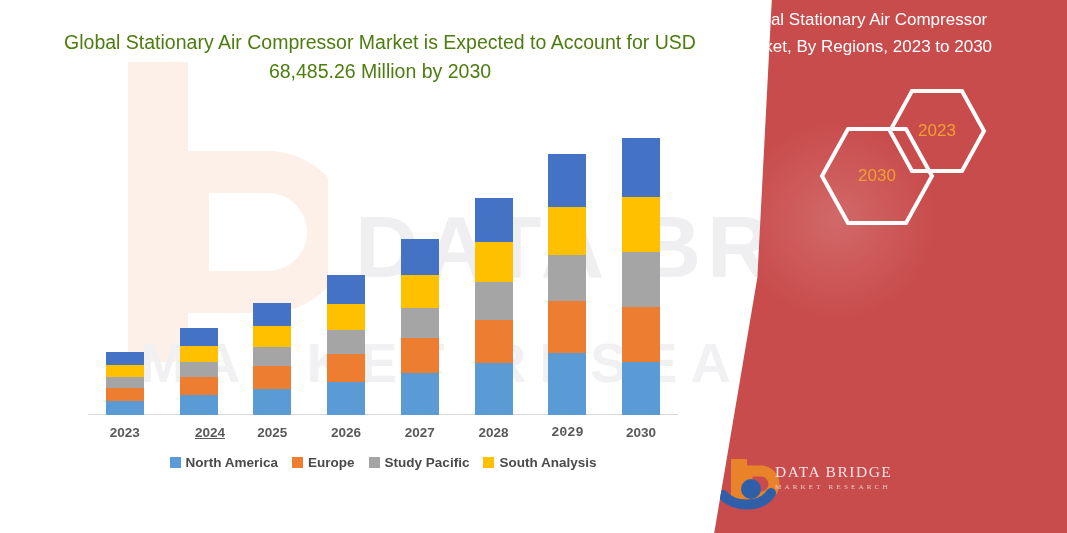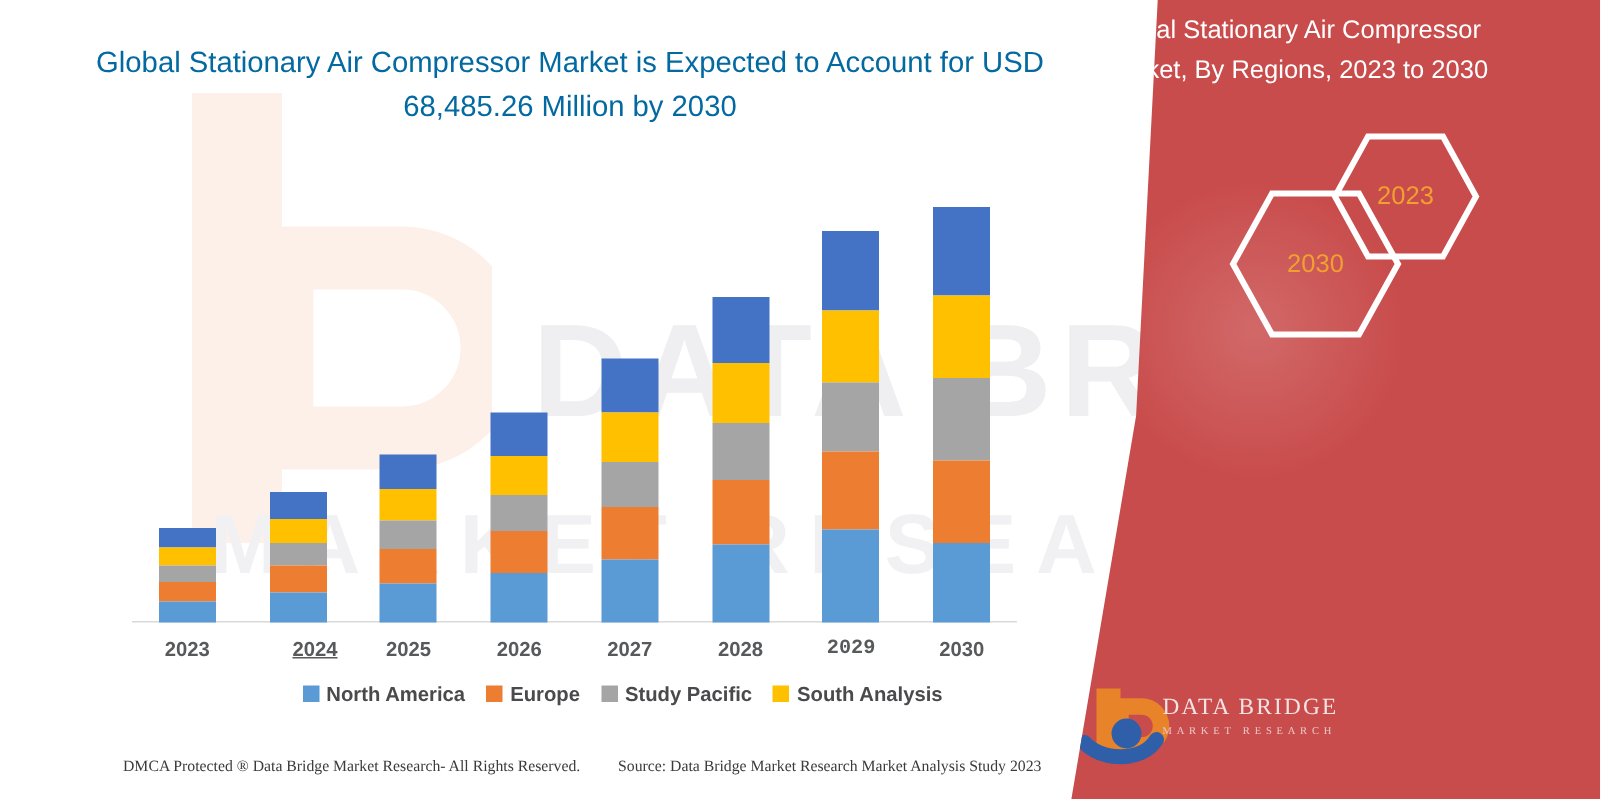--- a/index.html
+++ b/index.html
@@ -60,21 +60,21 @@
     height: 533px;
   }
   .chart-title {
     position: absolute;
     left: 60px;
     top: 28px;
     width: 640px;
     text-align: center;
     font-size: 19.5px;
     line-height: 29px;
-    color: #0369a1;
+    color: #4d7c0f;
   }
 
   
   .plot {
     position: absolute;
     left: 88px;
     top: 120px;
     width: 590px;
     height: 295px;
   }
@@ -117,21 +117,20 @@
   .legend {
     position: absolute;
     left: 88px;
     top: 455px;
     width: 590px;
     display: flex;
     justify-content: center;
     align-items: center;
     gap: 14px;
     flex-wrap: nowrap;
-    margin-left: 32px;
   }
   .legend-item {
     display: flex;
     align-items: center;
     gap: 5px;
     white-space: nowrap;
   }
   .legend-swatch {
     width: 11px;
     height: 11px;
@@ -352,24 +351,20 @@
         <div class="legend-item">
           <span class="legend-swatch" style="background: rgb(165, 165, 165);"></span>
           <span class="legend-label">Study Pacific</span>
         </div>
         <div class="legend-item">
           <span class="legend-swatch" style="background: rgb(255, 192, 0);"></span>
           <span class="legend-label">South Analysis</span>
         </div>
       </div>
 
-    <div class="footer">
-      <div class="footer-left">DMCA Protected ® Data Bridge Market Research- All Rights Reserved.</div>
-      <div class="footer-right">Source: Data Bridge Market Research  Market Analysis Study 2023</div>
-    </div>
   </div>
 
   <div class="right-panel">
     <div class="rp-glow"></div>
 
     <div class="rp-title">Global Stationary Air Compressor Market, By Regions, 2023 to 2030</div>
 
     <div class="hexes">
       <div class="hex hex-2030">
         <svg viewBox="0 0 116 100">

